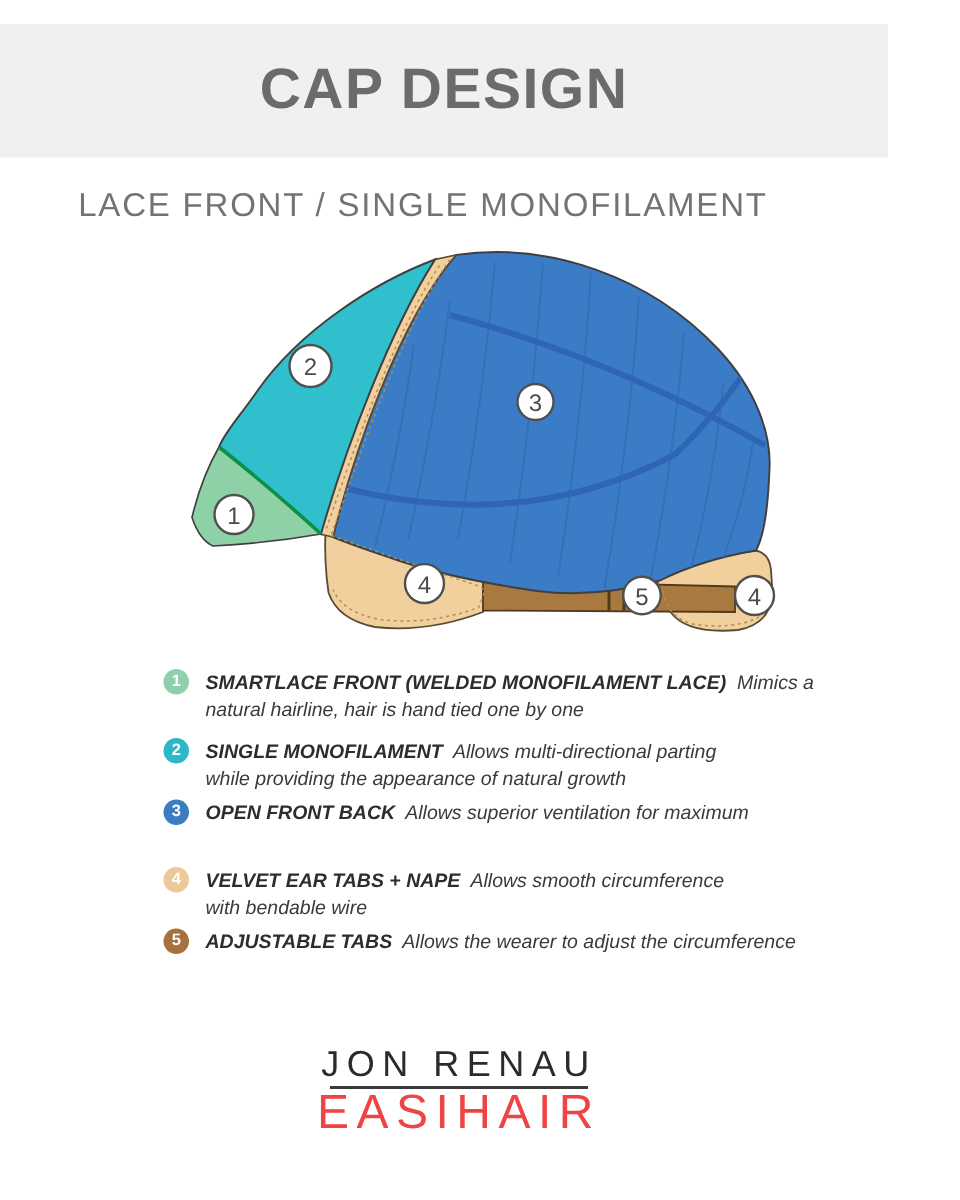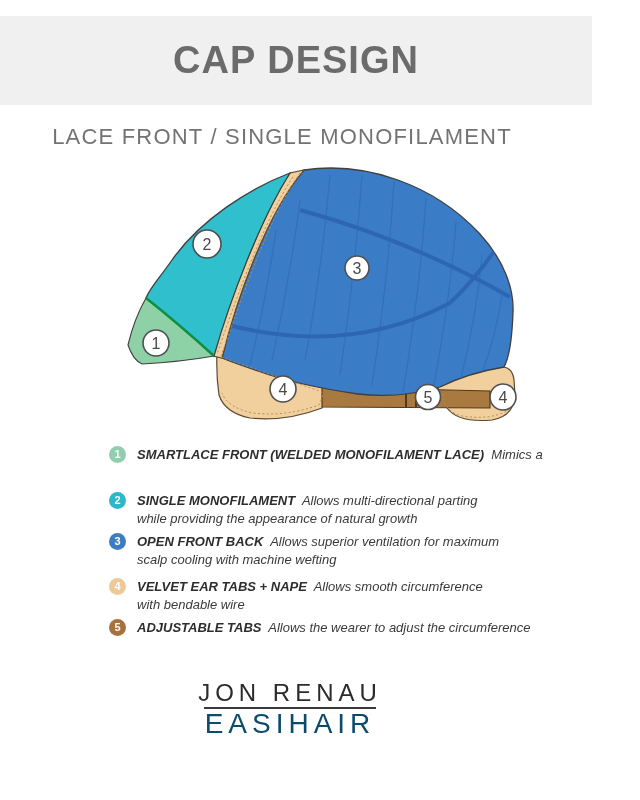--- a/index.html
+++ b/index.html
@@ -30,31 +30,31 @@
   .legend-item .dot{
     width:17px;height:17px;border-radius:50%;flex:0 0 17px;
     color:#ffffff;font-size:11px;font-weight:bold;line-height:17px;text-align:center;
     margin-right:11px;margin-top:0px;
   }
   .legend-text{
     font-size:13px;line-height:17.5px;color:#3a3a3a;width:440px;font-style:italic;
   }
   .legend-text b{color:#2d2d2d;}
   .footer-logo{
-    position:absolute;left:0;top:680px;width:580px;
-    display:flex;flex-direction:column;align-items:center;
+    position:absolute;left:0;top:697px;width:580px;
+    display:flex;flex-direction:column;align-items:center;padding-left:16px;
   }
   .brand-top{
     font-size:24px;color:#2b2b2b;letter-spacing:5px;line-height:26px;
   }
   .brand-divider{
     width:172px;height:0;border-top:2px solid #3a3a3a;margin:1px 0 2px 0;
   }
   .brand-bottom{
-    font-size:28px;color:#0c4a6e;letter-spacing:5px;line-height:26px;
+    font-size:32px;color:#ef4444;letter-spacing:5px;line-height:26px;
   }
 </style>
 </head>
 <body>
 
 <div class="header-band">
   <div class="page-title">CAP DESIGN</div>
 </div>
 
 <div class="subtitle">LACE FRONT / SINGLE MONOFILAMENT</div>
@@ -135,38 +135,38 @@
 </svg>
 </div>
 
 <div class="legend">
 
   <div class="legend-item" style="top:0px;">
     <div class="dot" style="background-color: rgb(143, 207, 174);">1</div>
     <div class="legend-text">
       <b>SMARTLACE FRONT (WELDED MONOFILAMENT LACE)</b>&nbsp;
       <span>Mimics a</span><br>
+      <span>natural hairline, hair is hand tied one by one</span>
     </div>
   </div>
 
   <div class="legend-item" style="top:46px;">
     <div class="dot" style="background-color: rgb(44, 184, 201);">2</div>
     <div class="legend-text">
       <b>SINGLE MONOFILAMENT</b>&nbsp;
       <span>Allows multi-directional parting</span><br>
       <span>while providing the appearance of natural growth</span>
     </div>
   </div>
 
   <div class="legend-item" style="top:87px;">
     <div class="dot" style="background-color: rgb(60, 125, 193);">3</div>
     <div class="legend-text">
       <b>OPEN FRONT BACK</b>&nbsp;
       <span>Allows superior ventilation for maximum</span><br>
-      <span>scalp cooling  with machine wefting</span>
     </div>
   </div>
 
   <div class="legend-item" style="top:132px;">
     <div class="dot" style="background-color: rgb(236, 201, 151);">4</div>
     <div class="legend-text">
       <b>VELVET EAR TABS + NAPE</b>&nbsp;
       <span>Allows smooth circumference</span><br>
       <span>with bendable wire</span>
     </div>

